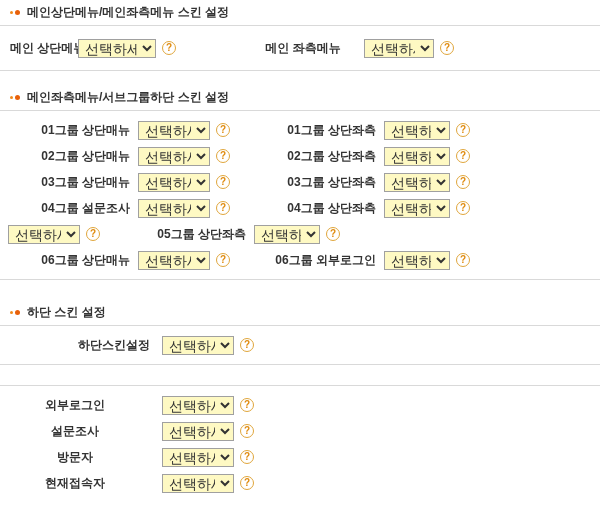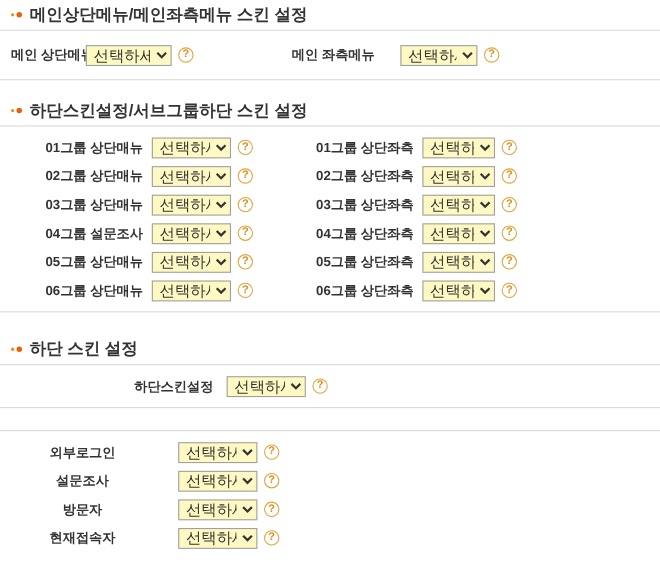--- a/index.html
+++ b/index.html
@@ -20,21 +20,21 @@
     width: 600px;
     height: 520px;
     box-sizing: border-box;
   }
   
   .section-head {
     display: flex;
     align-items: center;
     padding: 4px 0 4px 10px;
     font-weight: bold;
-    font-size: 15px;
+    font-size: 12px;
     color: #333333;
   }
   .bullet-icon {
     display: inline-block;
     width: 12px;
     height: 10px;
     margin-right: 5px;
     position: relative;
     flex: none;
   }
@@ -120,21 +120,21 @@
 
   
   .sub-left-label { width: 110px; text-align: right; padding-left: 20px; }
   .sub-left-select { margin-left: 8px; width: 72px; }
   .sub-right-label { width: 120px; text-align: right; }
   .sub-right-select { margin-left: 8px; width: 66px; }
 
   .pad-left-310 { margin-left: 26px; }
 
   
-  .bottom-label { width: 150px; text-align: right; margin-left: 44px; }
+  .bottom-label { width: 150px; text-align: right; }
   .bottom-select { margin-left: 12px; width: 72px; }
 
   
   .etc-label { width: 150px; text-align: center; }
   .etc-select { margin-left: 12px; width: 72px; }
   .spacer-14 { height: 14px; }
   .spacer-20 { height: 20px; }
 </style>
 </head>
 <body>
@@ -164,21 +164,21 @@
         <span class="help-icon">?</span>
       </div>
     </div>
   </div>
 
   <div class="divider"></div>
   <div class="spacer-14"></div>
 
   <div class="section-head">
     <span class="bullet-icon"></span>
-    <span>하단스킨설정/서브그룹하단 스킨 설정</span>
+    <span>메인좌측메뉴/서브그룹하단 스킨 설정</span>
   </div>
   <div class="divider"></div>
 
   <div class="rows">
     <div class="row">
       <div class="cell">
         <span class="lbl sub-left-label">01그룹 상단매뉴</span>
         <select class="sub-left-select">
           <option>선택하세요</option>
         </select>
@@ -239,21 +239,20 @@
         <span class="lbl sub-right-label">04그룹 상단좌측</span>
         <select class="sub-right-select">
           <option>선택하세요</option>
         </select>
         <span class="help-icon">?</span>
       </div>
     </div>
 
     <div class="row">
       <div class="cell">
-        <span class="lbl sub-left-label">05그룹 상단매뉴</span>
         <select class="sub-left-select">
           <option>선택하세요</option>
         </select>
         <span class="help-icon">?</span>
       </div>
       <div class="cell pad-left-310">
         <span class="lbl sub-right-label">05그룹 상단좌측</span>
         <select class="sub-right-select">
           <option>선택하세요</option>
         </select>
@@ -263,21 +262,21 @@
 
     <div class="row">
       <div class="cell">
         <span class="lbl sub-left-label">06그룹 상단매뉴</span>
         <select class="sub-left-select">
           <option>선택하세요</option>
         </select>
         <span class="help-icon">?</span>
       </div>
       <div class="cell pad-left-310">
-        <span class="lbl sub-right-label">06그룹 상단좌측</span>
+        <span class="lbl sub-right-label">06그룹 외부로그인</span>
         <select class="sub-right-select">
           <option>선택하세요</option>
         </select>
         <span class="help-icon">?</span>
       </div>
     </div>
   </div>
 
   <div class="divider"></div>
   <div class="spacer-20"></div>

